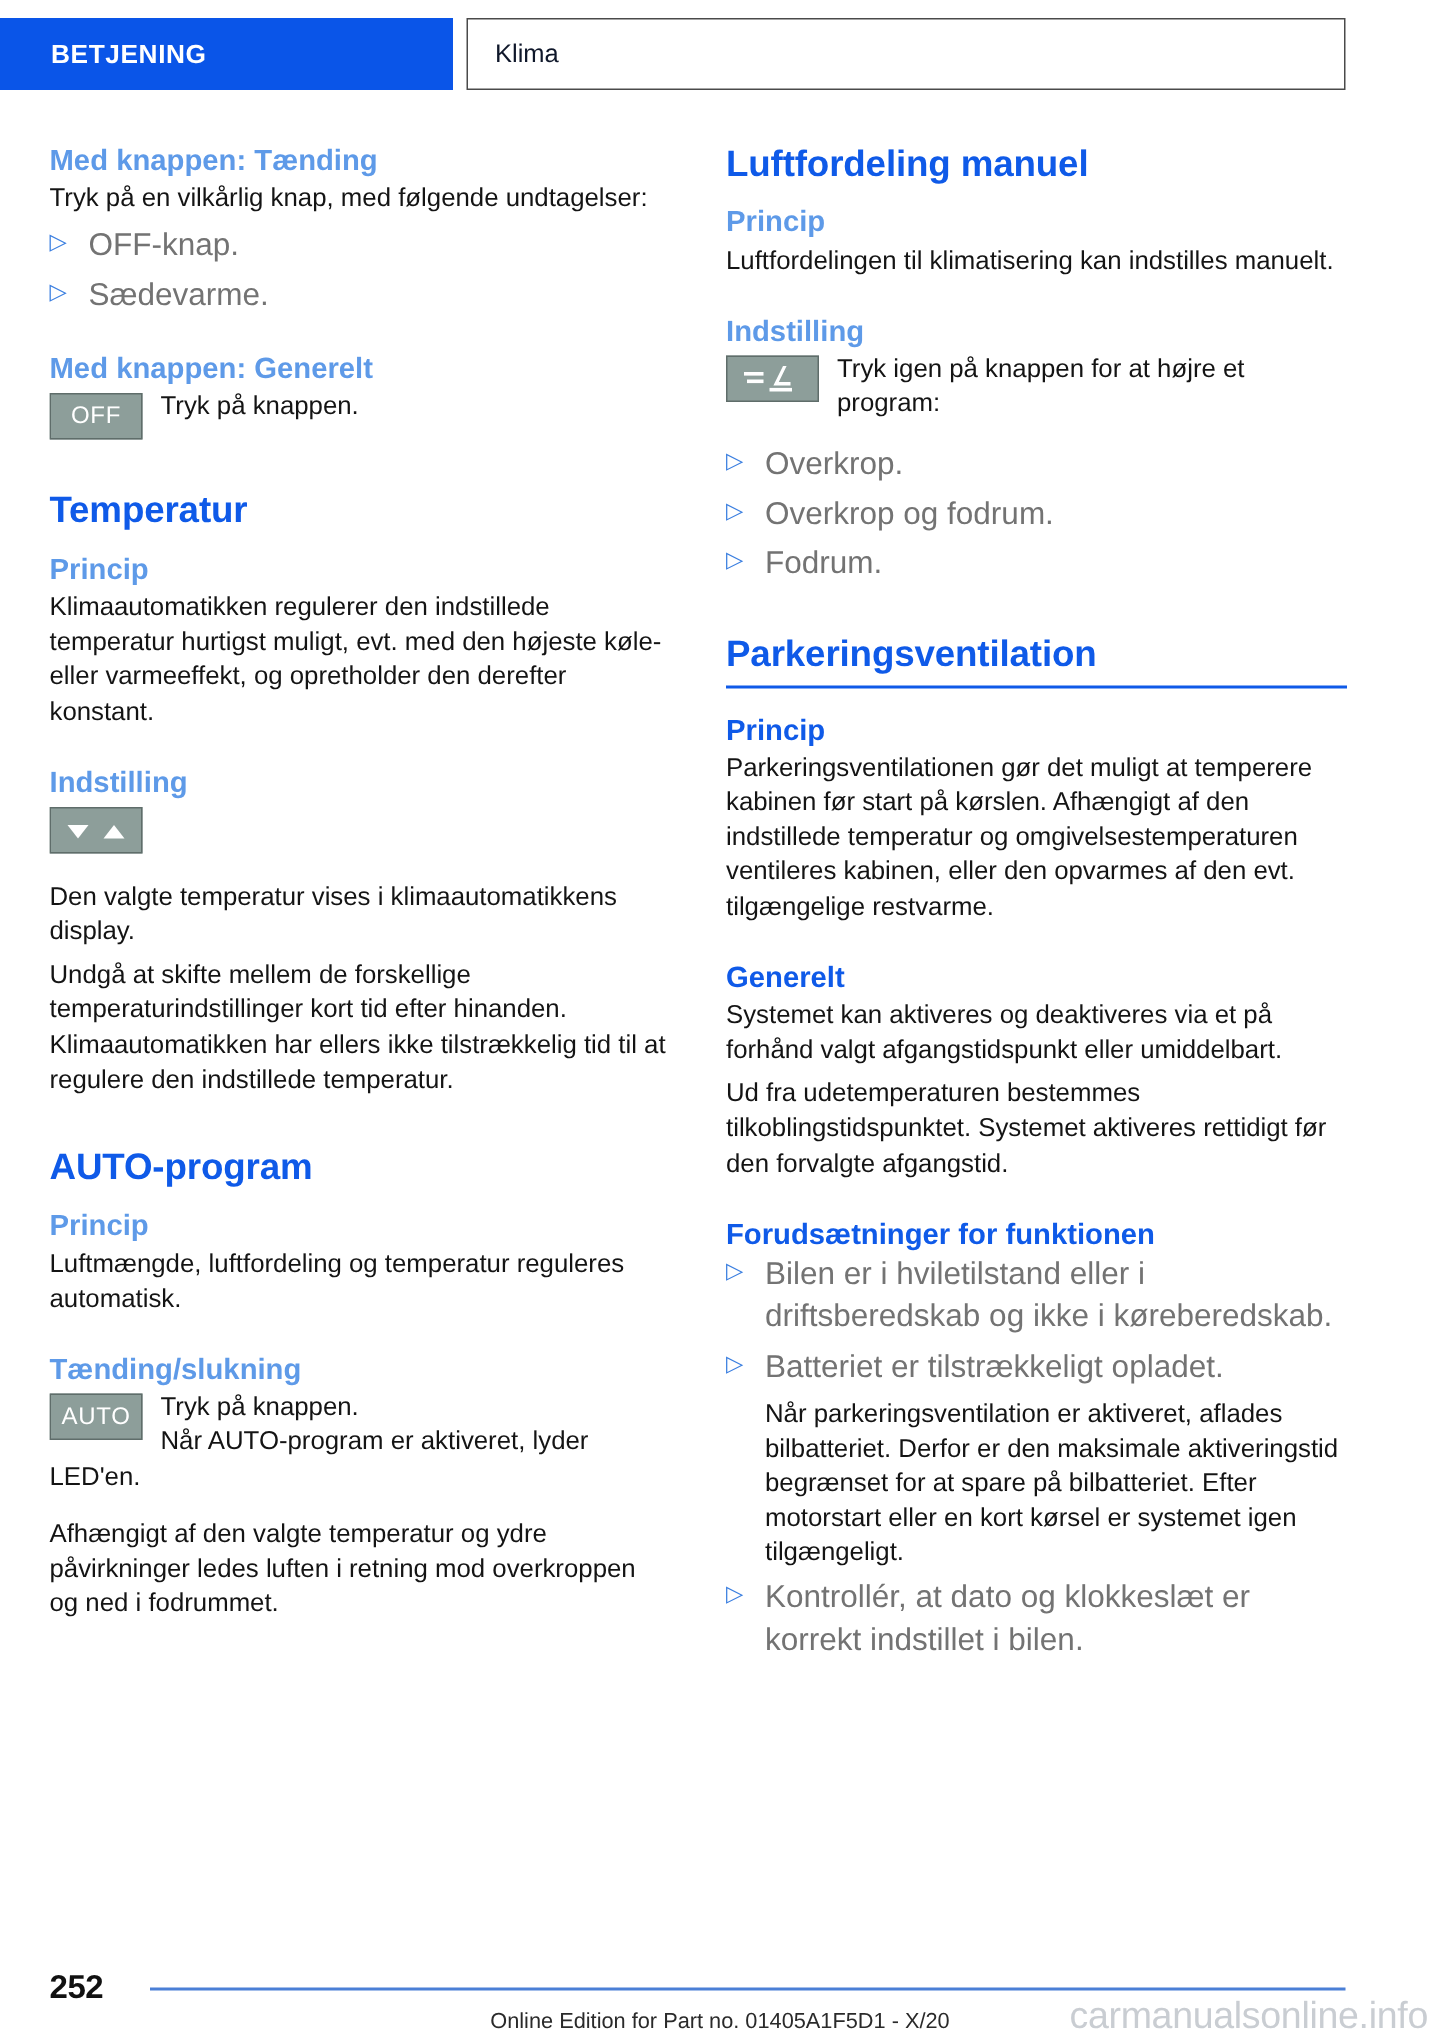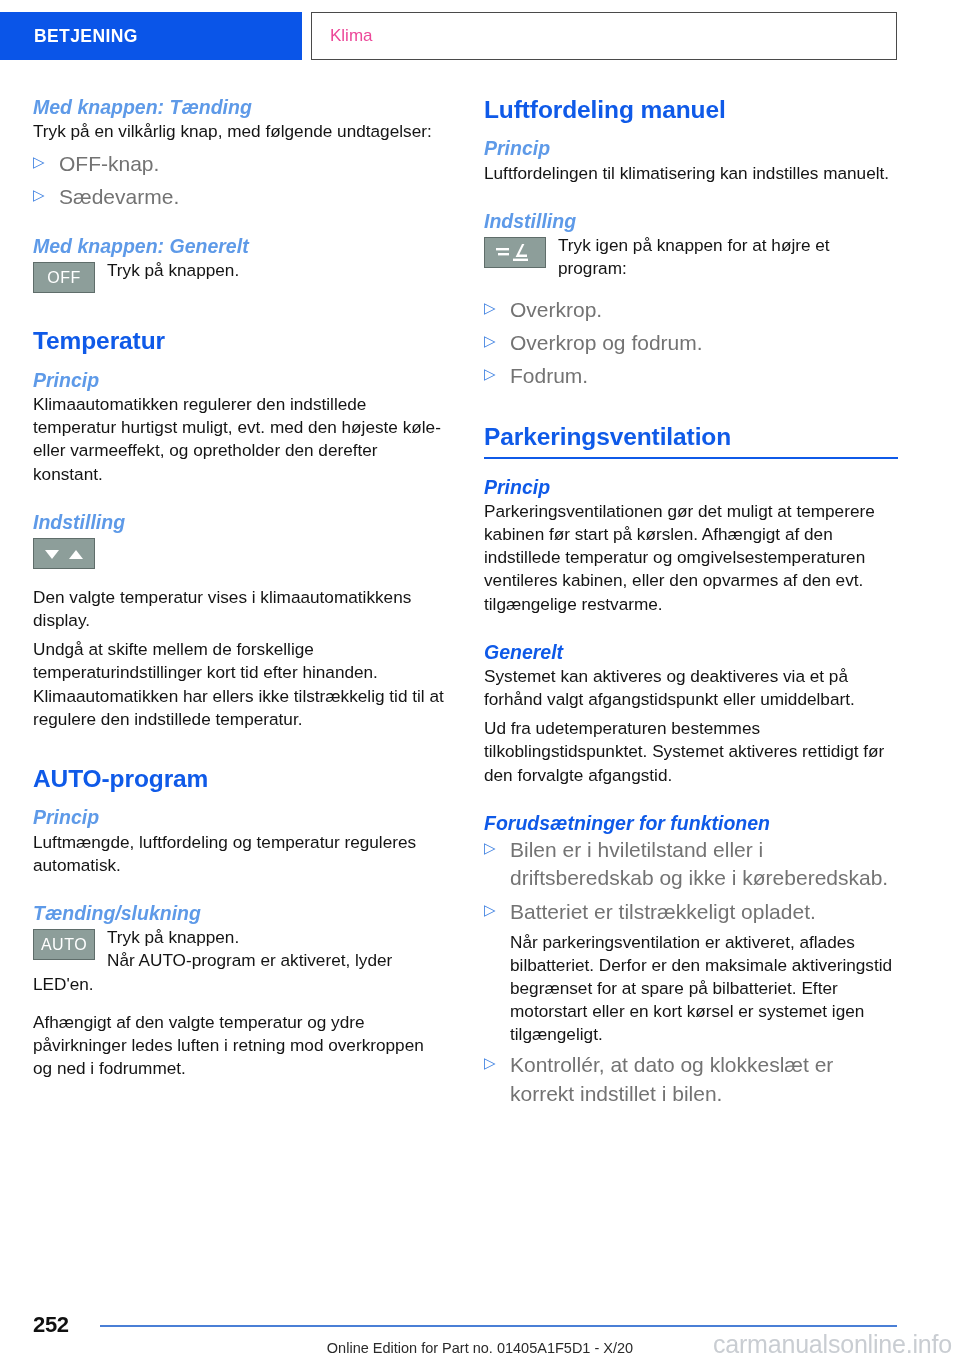--- a/index.html
+++ b/index.html
@@ -48,21 +48,21 @@
     width: 586px;
     height: 48px;
     background: #ffffff;
     border: 1.5px solid #4a4a4a;
     box-sizing: border-box;
     display: flex;
     align-items: center;
   }
   .header-topic-label {
     font-size: 17px;
-    color: #ec4899;
+    color: #0f172a;
     margin-left: 18px;
     text-align: center;
   }
 
   
   .content {
     position: absolute;
     top: 96px;
     left: 0;
     width: 960px;
@@ -88,21 +88,20 @@
     border-bottom: 2px solid #0f5ae8;
     padding-bottom: 5px;
     margin-bottom: 6px;
   }
   h2.h-sub {
     font-size: 19.5px;
     font-weight: bold;
     color: #5e9ae8;
     margin: 0 0 1px 0;
     line-height: 1.2;
-    font-style: italic;
   }
   h2.h-sub.dark {
     color: #0f5ae8;
   }
   .sp-lg  { height: 28px; }
   .sp-md  { height: 19px; }
   .sp-sm  { height: 11px; }
 
   
   p.body {

